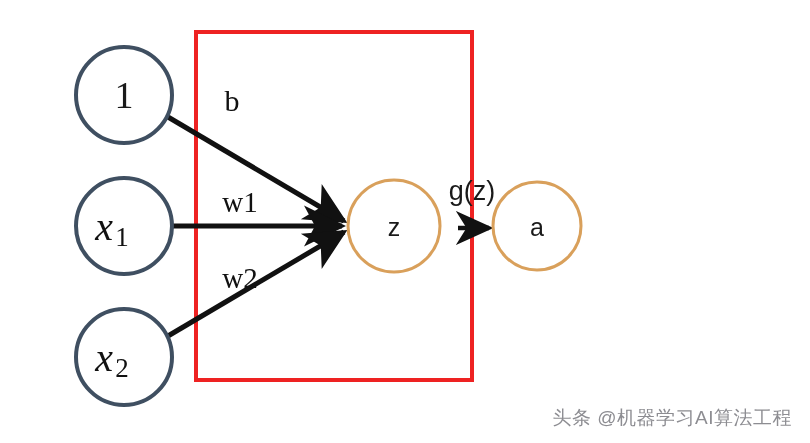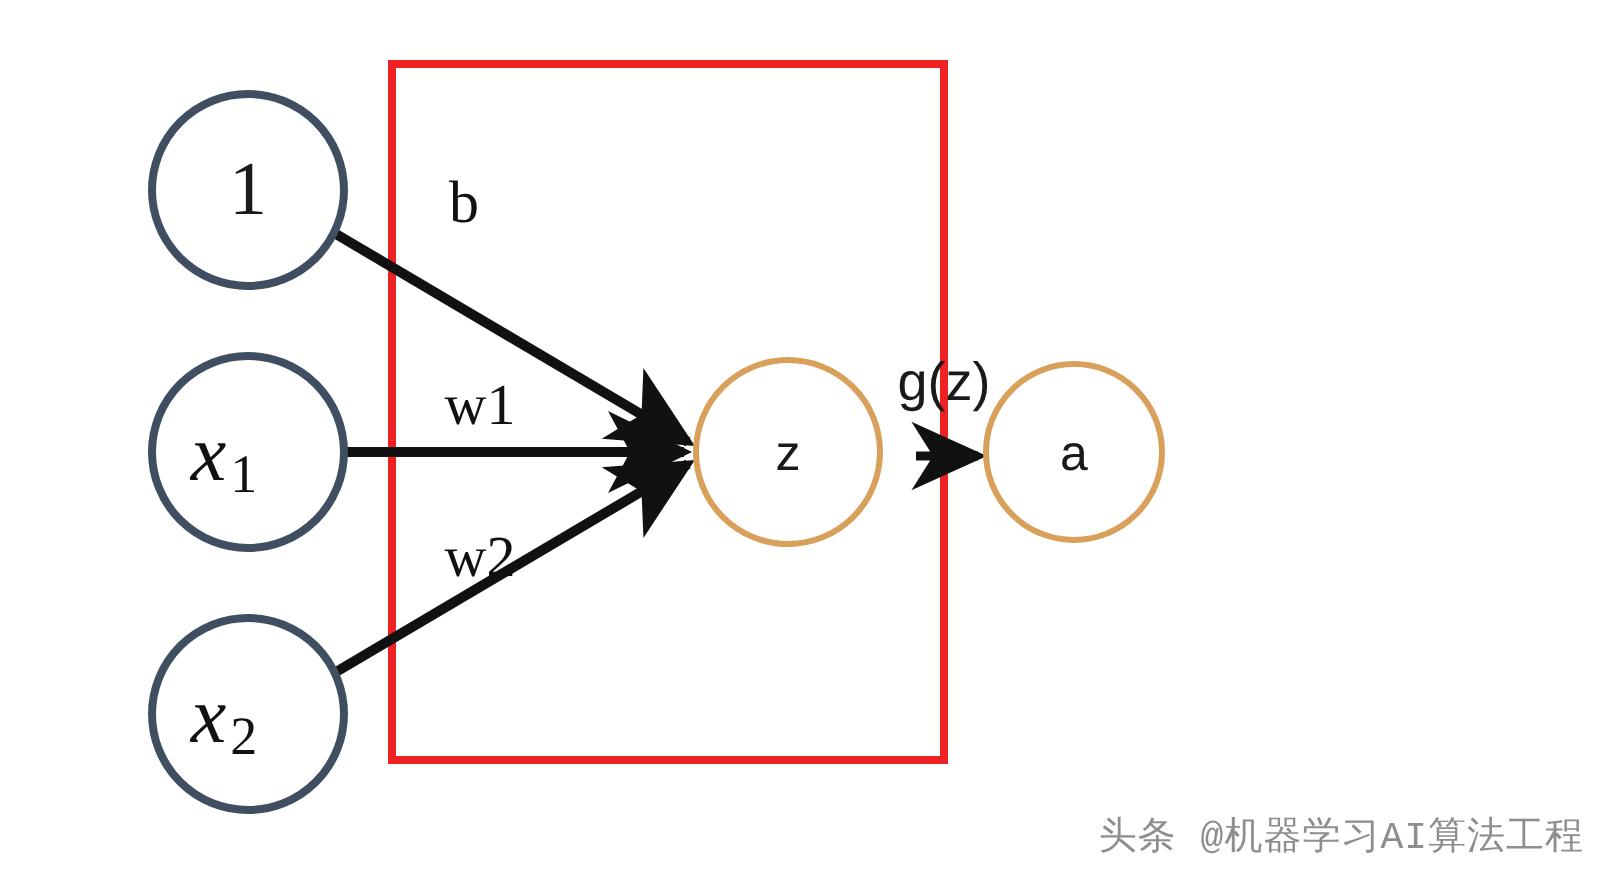--- a/index.html
+++ b/index.html
@@ -49,21 +49,21 @@
     fill: #1a1a1a;
   }
   .fn-label {
     font-family: "Liberation Sans", sans-serif;
     fill: #1a1a1a;
   }
   .watermark-text {
     position: absolute;
     right: 18px;
     bottom: 12px;
-    font-family: Liberation Mono, monospace;
+    font-family: Liberation Sans, sans-serif;
     font-size: 19px;
     color: #8d8d92;
     letter-spacing: 0.5px;
     white-space: nowrap;
     user-select: none;
   }
 </style>
 </head>
 <body>
 

